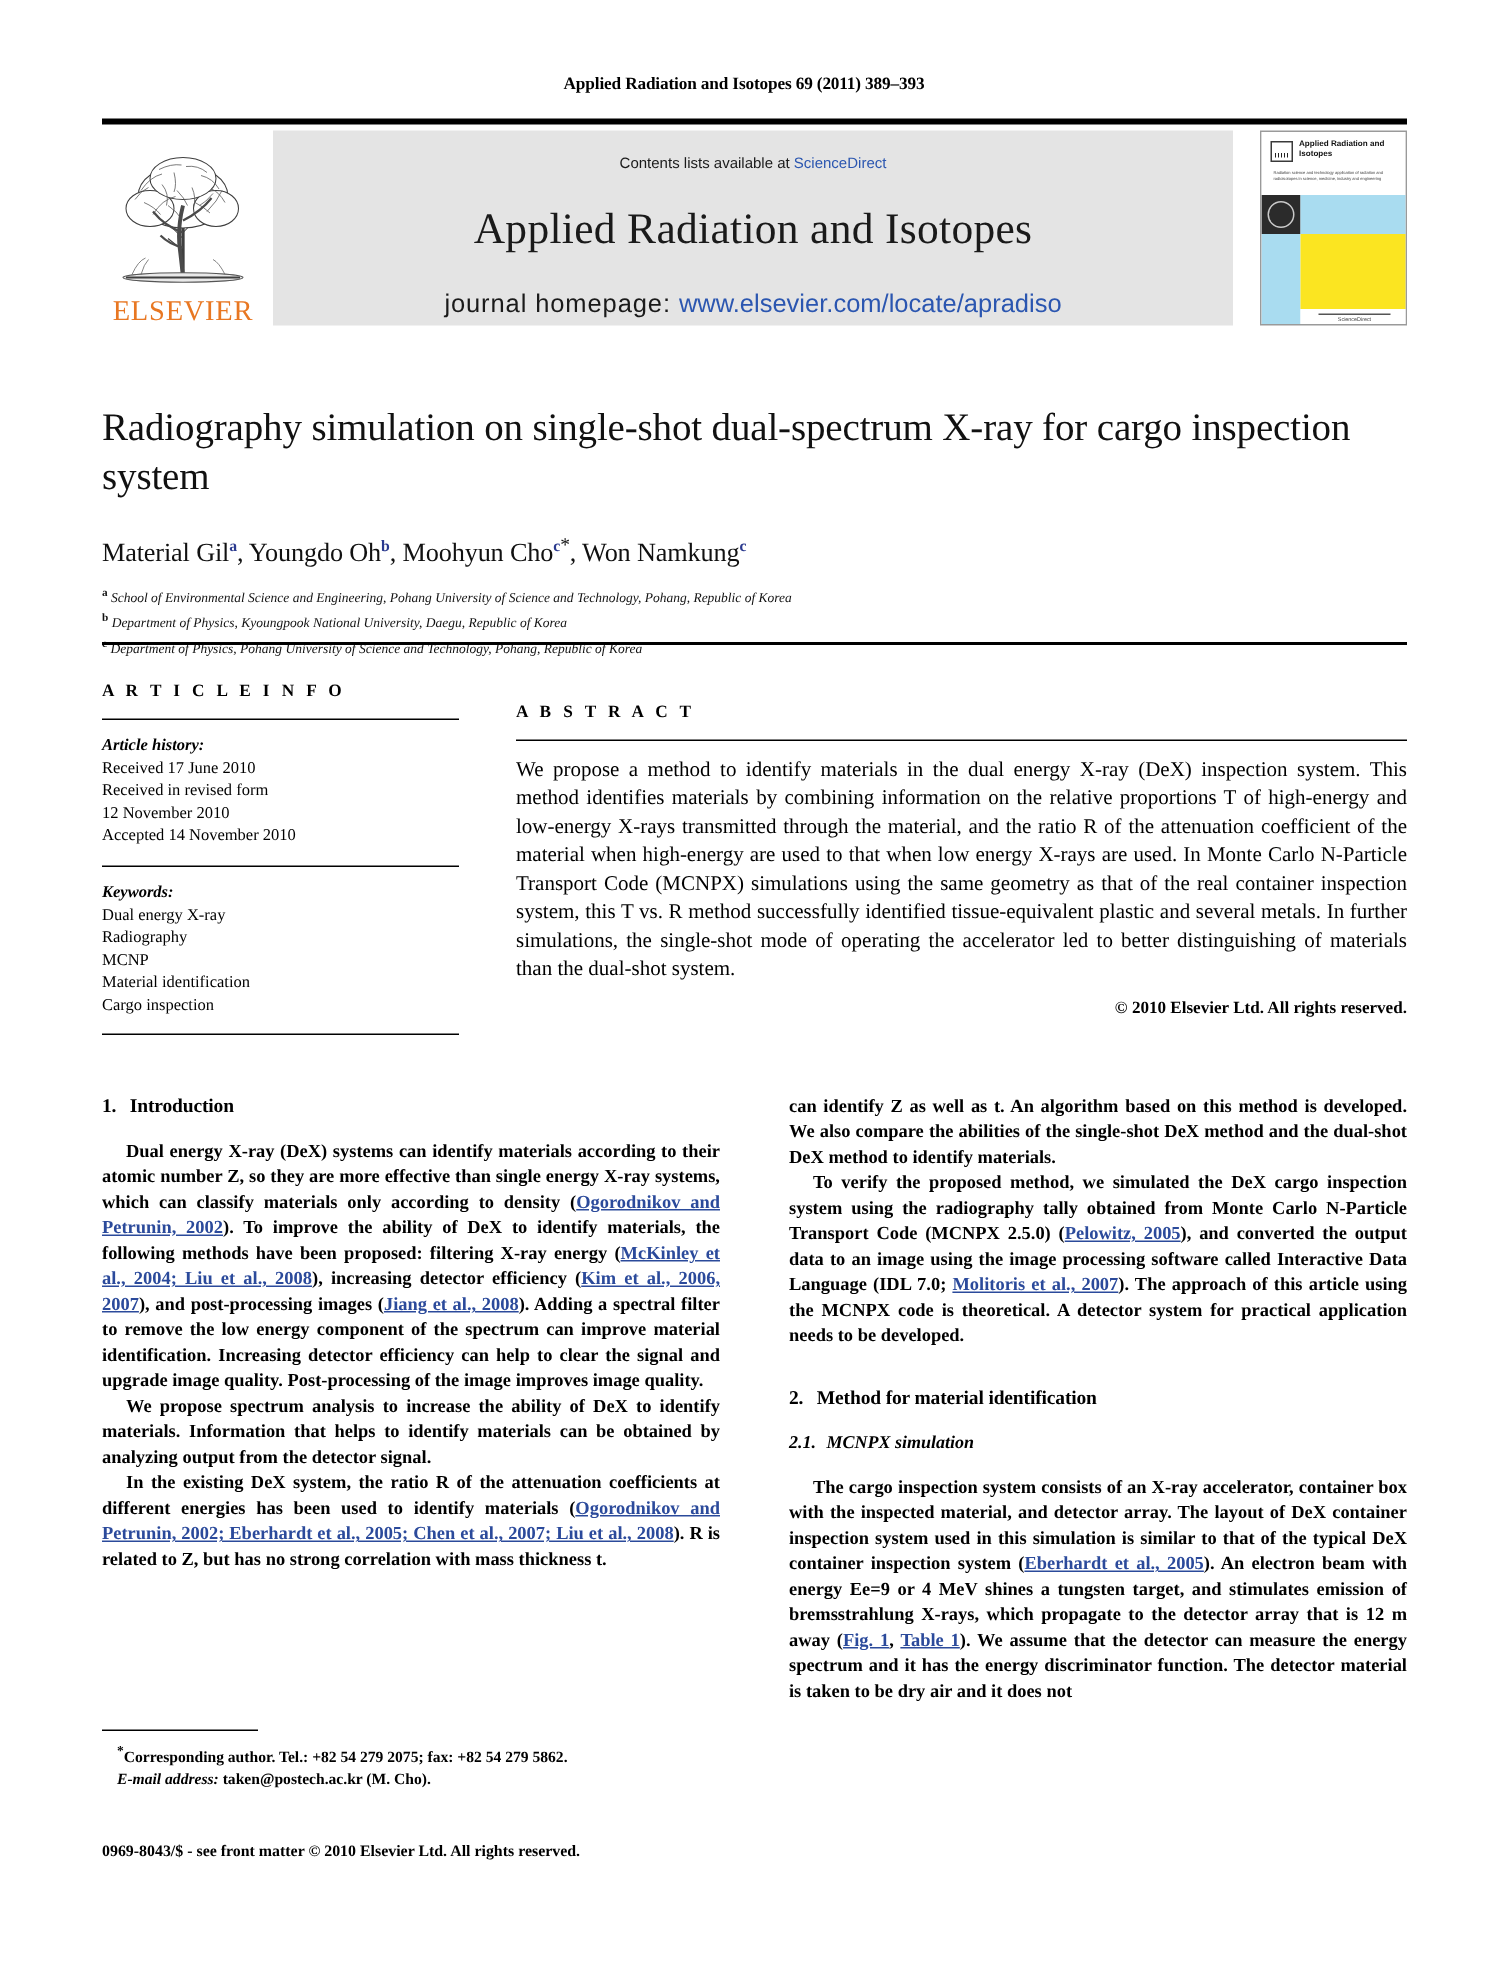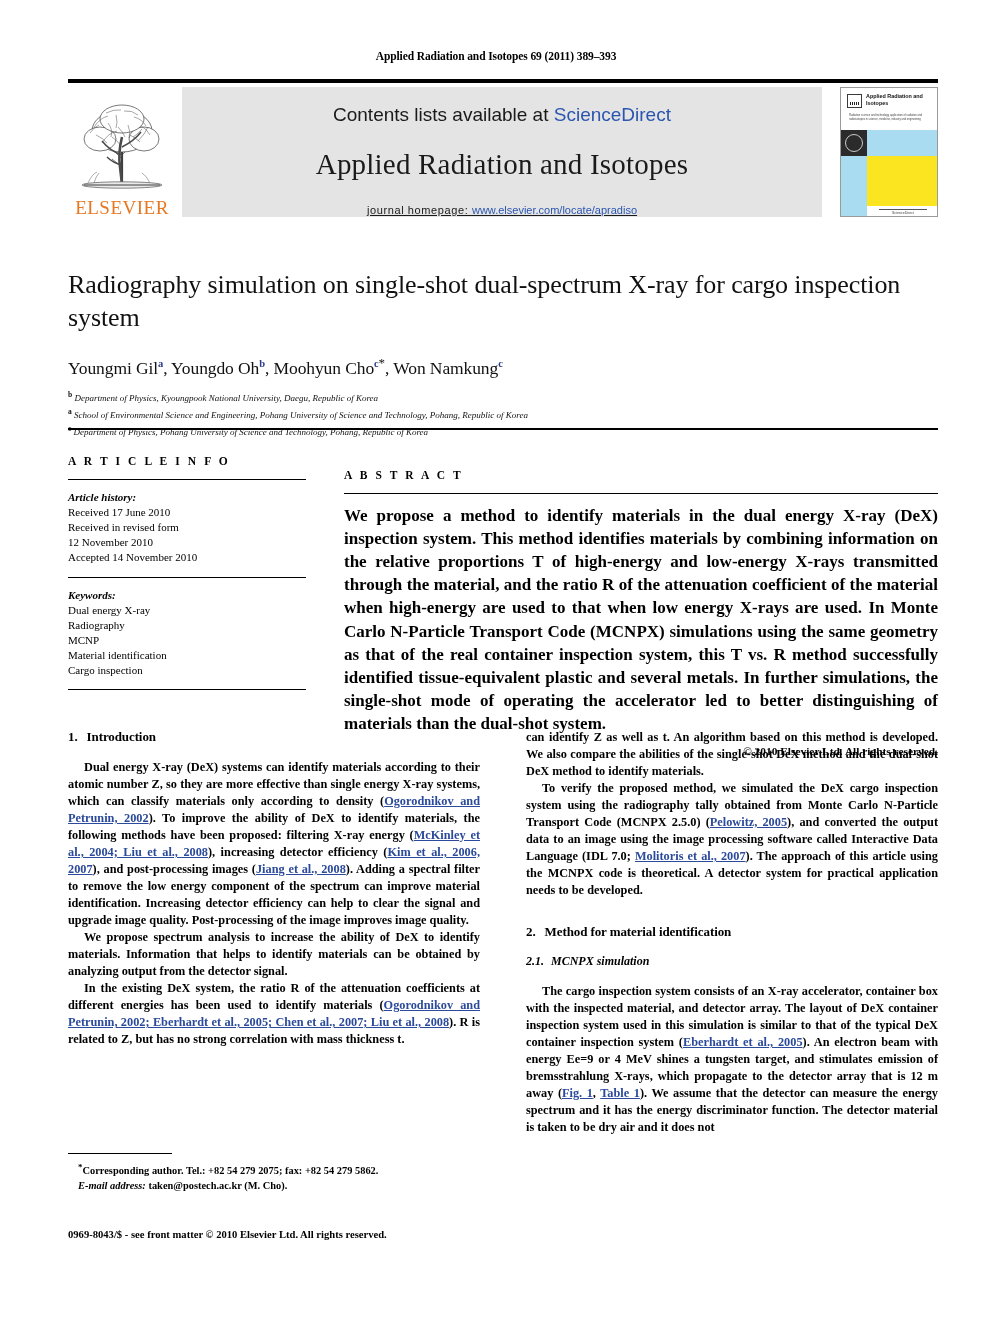--- a/index.html
+++ b/index.html
@@ -74,41 +74,40 @@
     position: absolute;
     left: 114px; top: 8px;
     width: 640px;
     height: 130px;
     background: #e4e4e4;
     text-align: center;
   }
   .contents-line {
     margin-top: 17px;
     font-family: "Liberation Sans", sans-serif;
-    font-size: 19px;
+    font-size: 10px;
     color: #1a1a1a;
   }
   .sd-link {
     color: #2b56b0;
     text-decoration: none;
   }
   .journal-title {
     margin-top: 22px;
     font-family: "Liberation Serif", serif;
     font-size: 29px;
     color: #1a1a1a;
     letter-spacing: 0.2px;
   }
   .homepage-line {
     margin-top: 23px;
     font-family: "Liberation Sans", sans-serif;
-    font-size: 11px;
+    font-size: 17px;
     color: #1a1a1a;
     letter-spacing: 0.6px;
-    text-decoration: underline;
   }
   .hp-link {
     color: #2b56b0;
     text-decoration: none;
     letter-spacing: 0;
   }
 
   
   .cover {
     position: absolute;
@@ -298,24 +297,24 @@
     left: 344px; top: 469px;
     width: 594px;
   }
   .abs-rule {
     width: 594px;
     height: 1px;
     background: #000;
     margin: 12px 0 10px 0;
   }
   .abstract-text {
-    font-size: 17px;
+    font-size: 14px;
     line-height: 1.36;
     text-align: justify;
-    font-weight: bold;
+    font-weight: normal;
   }
   .copyright {
     margin-top: 10px;
     font-size: 11.4px;
     text-align: right;
     font-weight: bold;
   }
 
   
   .body-cols {
@@ -454,29 +453,29 @@
         <div class="cover-foot-rule"></div>
         <div class="cover-foot-txt">ScienceDirect</div>
       </div>
     </div>
   </div>
 
   <div class="title-block">
     <h1 class="article-title">Radiography simulation on single-shot dual-spectrum X-ray for cargo inspection system</h1>
 
     <div class="authors">
-      <span>Youngmi Gil</span><span class="aff-mark">a</span>,
+      <span>Material Gil</span><span class="aff-mark">a</span>,
       <span>Youngdo Oh</span><span class="aff-mark">b</span>,
       <span>Moohyun Cho</span><span class="aff-mark">c</span><span class="corr-star">*</span>,
       <span>Won Namkung</span><span class="aff-mark">c</span>
     </div>
 
     <div class="affiliations">
+      <div><span class="sup">a</span> <span>School of Environmental Science and Engineering, Pohang University of Science and Technology, Pohang, Republic of Korea</span></div>
       <div><span class="sup">b</span> <span>Department of Physics, Kyoungpook National University, Daegu, Republic of Korea</span></div>
-      <div><span class="sup">a</span> <span>School of Environmental Science and Engineering, Pohang University of Science and Technology, Pohang, Republic of Korea</span></div>
       <div><span class="sup">c</span> <span>Department of Physics, Pohang University of Science and Technology, Pohang, Republic of Korea</span></div>
     </div>
   </div>
 
   <div class="info-rule-top"></div>
 
   <div class="info-col">
     <div class="sec-heading">A R T I C L E   I N F O</div>
     <div class="info-rule"></div>
     <div class="info-label">Article history:</div>

